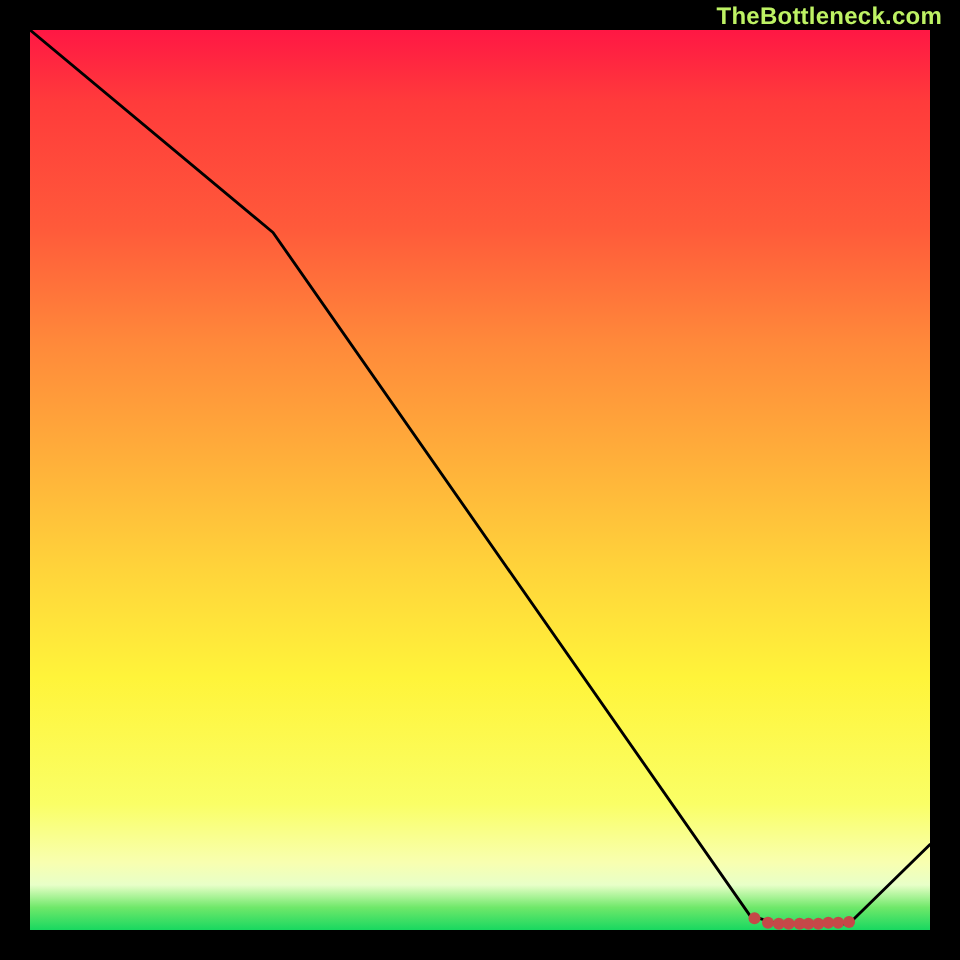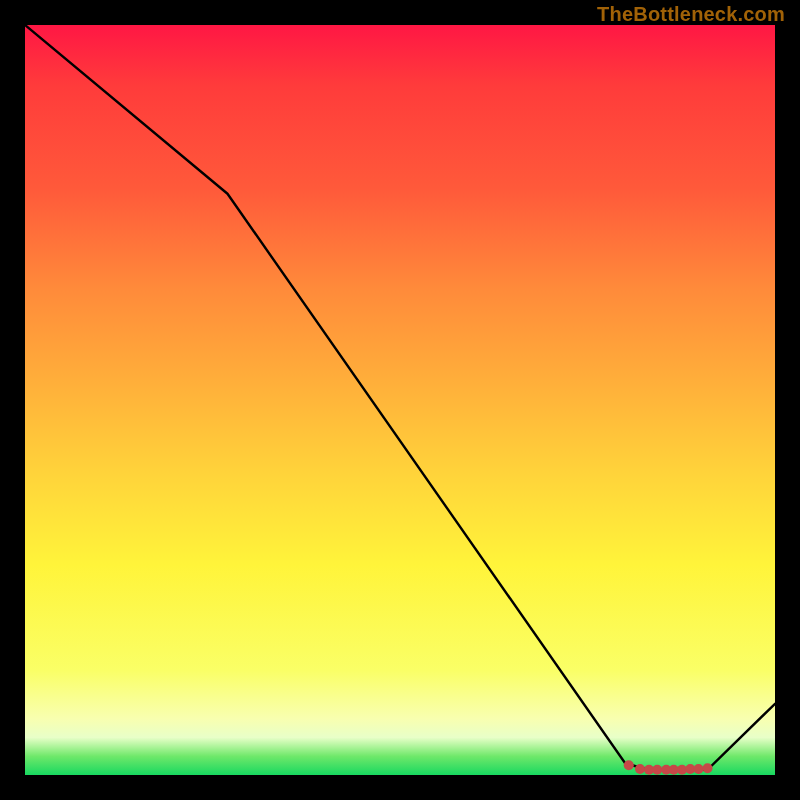--- a/index.html
+++ b/index.html
@@ -49,21 +49,21 @@
         #6fe86a 97.5%,
         #18d860 100%
       );
   }
   .watermark {
     position: absolute;
     top: -22px;
     right: -10px;
     font-size: 20px;
     font-weight: 600;
-    color: #a16207;
+    color: #bef264;
     letter-spacing: 0.2px;
   }
   .line-layer, .marker-layer {
     position: absolute;
     left: 0;
     top: 0;
     width: 750px;
     height: 750px;
     pointer-events: none;
   }

